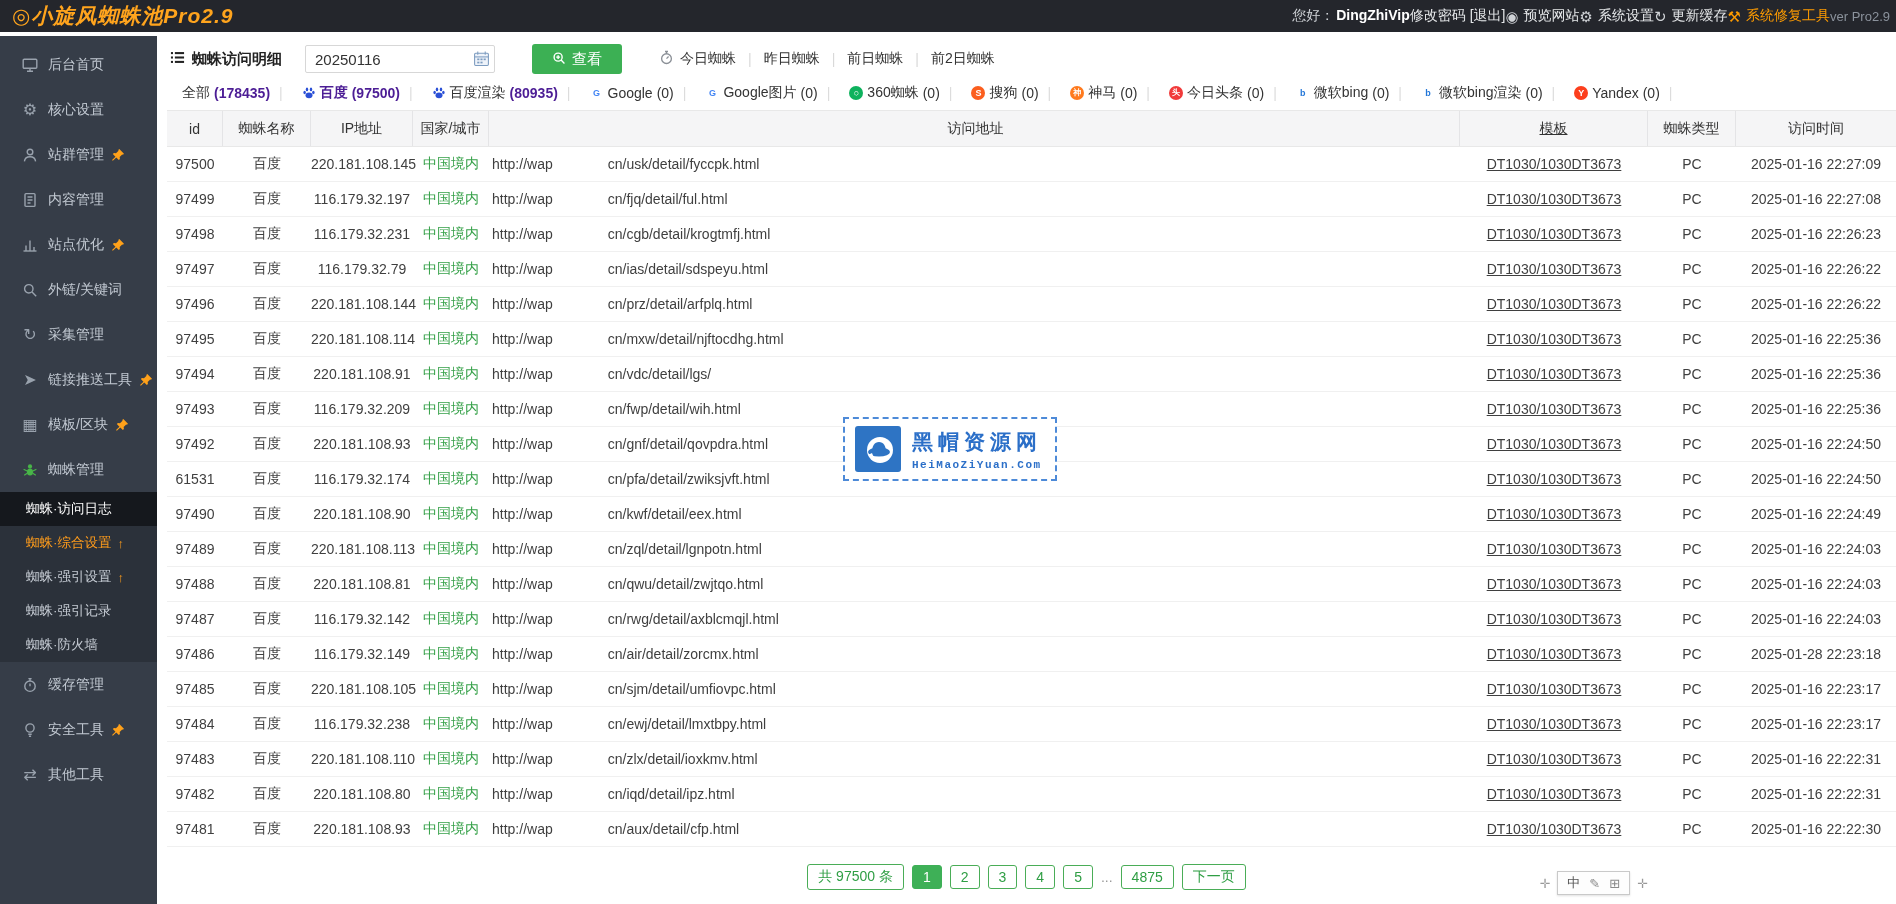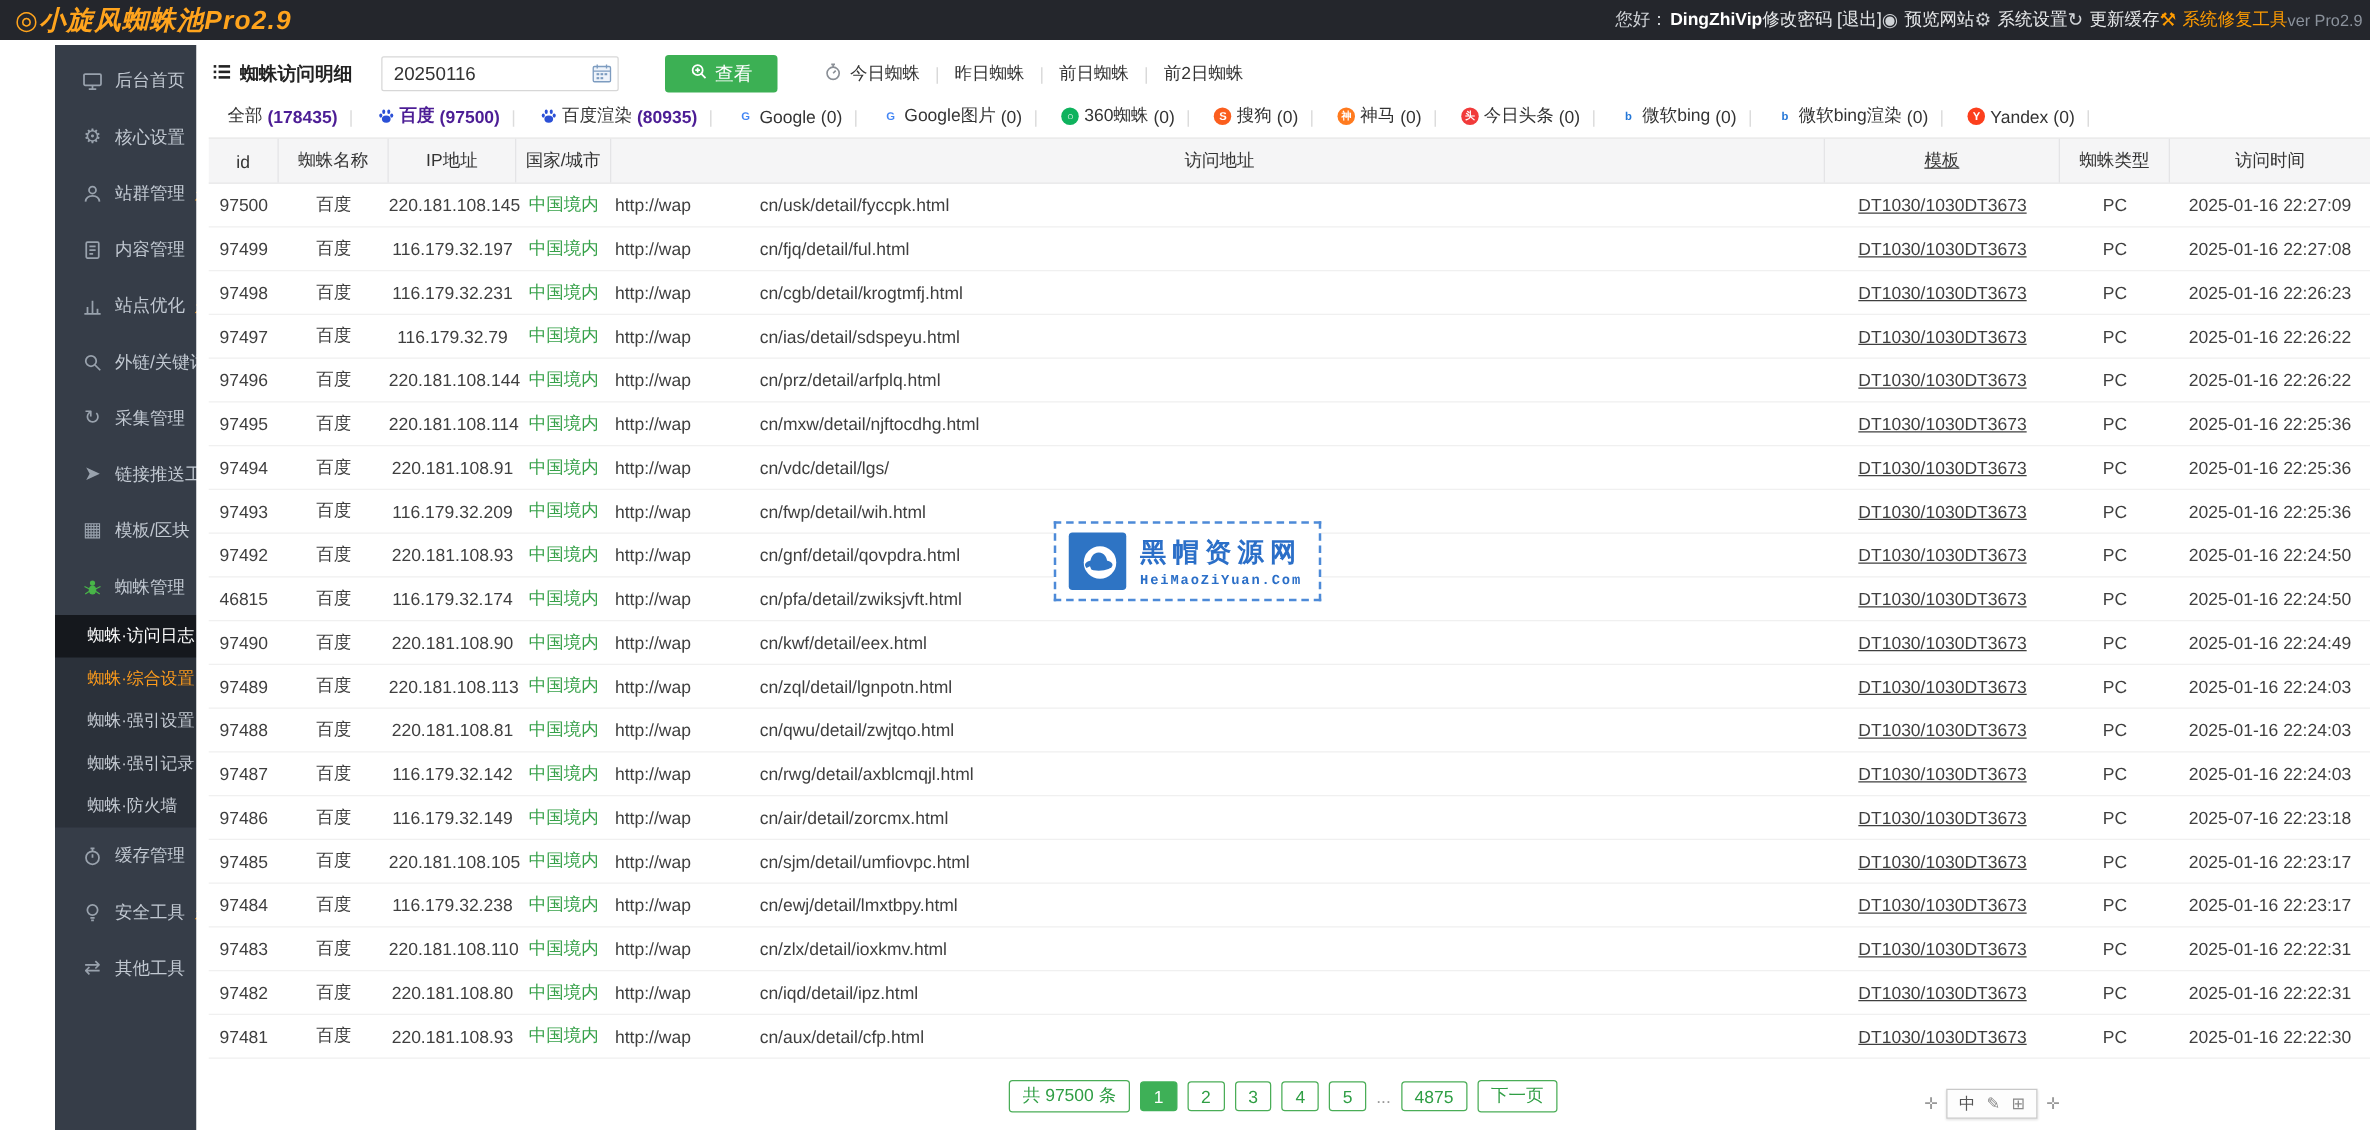--- a/index.html
+++ b/index.html
@@ -14,21 +14,21 @@
   .header-right { margin-left:auto; display:flex; align-items:center; font-size:14px; white-space:nowrap; }
   .hitem { display:flex; align-items:center; gap:5px; color:#e6e8ea; cursor:pointer; }
   .hitem .hic { font-size:15px; line-height:1; color:#cfd2d6; }
   .greet { color:#cfd2d6; }
   .uname { color:#fff; font-weight:bold; margin-left:2px; }
   .repair { color:#ff9c00; }
   .repair .hic { color:#ff9c00; }
   .ver { color:#8b929c; font-size:13px; }
 
   
-  .sidebar { position:absolute; top:36px; left:0; bottom:0; width:157px; background:#363d48; padding-top:6px;margin-left:44px; }
+  .sidebar { position:absolute; top:36px; left:0; bottom:0; width:157px; background:#363d48; padding-top:6px; }
   .nav-item { height:45px; display:flex; align-items:center; padding-left:21px; color:#c2c9d2;
               font-size:14px; cursor:pointer; white-space:nowrap; }
   .nav-item .si { width:18px; height:18px; margin-right:9px; color:#99a2ad; display:inline-flex;
                   align-items:center; justify-content:center; font-size:16px; line-height:1; flex:none; }
   .nav-item .pin { margin-left:7px; display:inline-flex; flex:none; }
   .sub-group { background:#2b313a; }
   .sub-item { height:34px; display:flex; align-items:center; padding-left:26px; color:#c6ccd4;
               font-size:13.5px; cursor:pointer; white-space:nowrap; }
   .sub-item.active { background:#15181d; color:#fff; }
   .sub-item.orange { color:#ff9c1b; }
@@ -581,21 +581,21 @@
               <span>http://wap</span>
               <span class="mask"></span>
               <span>cn/gnf/detail/qovpdra.html</span>
             </div>
             <div class="c c-tpl">DT1030/1030DT3673</div>
             <div class="c c-type">PC</div>
             <div class="c c-time">2025-01-16 22:24:50</div>
           </div>
 
           <div class="trow">
-            <div class="c c-id">46815</div>
+            <div class="c c-id">61531</div>
             <div class="c c-spider">百度</div>
             <div class="c c-ip">116.179.32.174</div>
             <div class="c c-region green">中国境内</div>
             <div class="c c-url">
               <span>http://wap</span>
               <span class="mask"></span>
               <span>cn/pfa/detail/zwiksjvft.html</span>
             </div>
             <div class="c c-tpl">DT1030/1030DT3673</div>
             <div class="c c-type">PC</div>
@@ -667,21 +667,21 @@
             <div class="c c-spider">百度</div>
             <div class="c c-ip">116.179.32.149</div>
             <div class="c c-region green">中国境内</div>
             <div class="c c-url">
               <span>http://wap</span>
               <span class="mask"></span>
               <span>cn/air/detail/zorcmx.html</span>
             </div>
             <div class="c c-tpl">DT1030/1030DT3673</div>
             <div class="c c-type">PC</div>
-            <div class="c c-time">2025-07-16 22:23:18</div>
+            <div class="c c-time">2025-01-28 22:23:18</div>
           </div>
 
           <div class="trow">
             <div class="c c-id">97485</div>
             <div class="c c-spider">百度</div>
             <div class="c c-ip">220.181.108.105</div>
             <div class="c c-region green">中国境内</div>
             <div class="c c-url">
               <span>http://wap</span>
               <span class="mask"></span>

